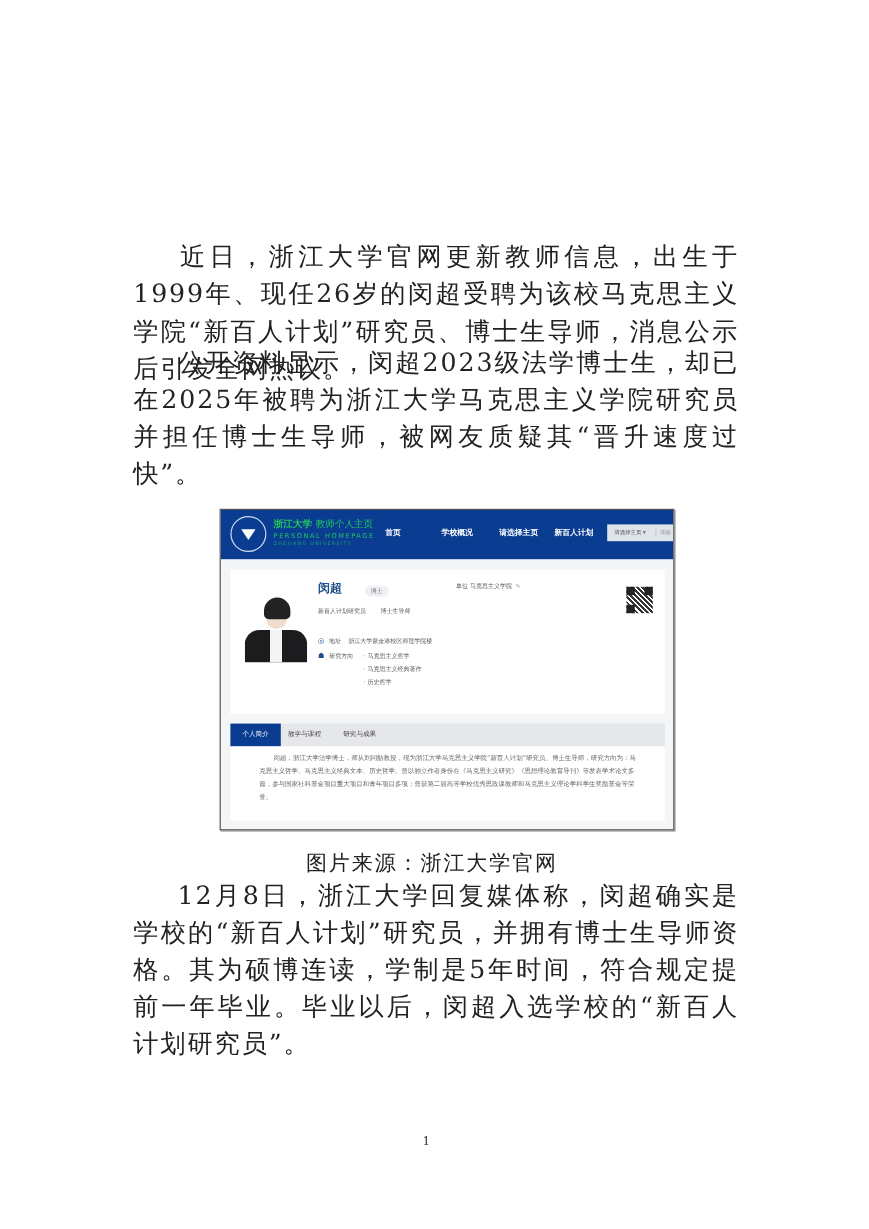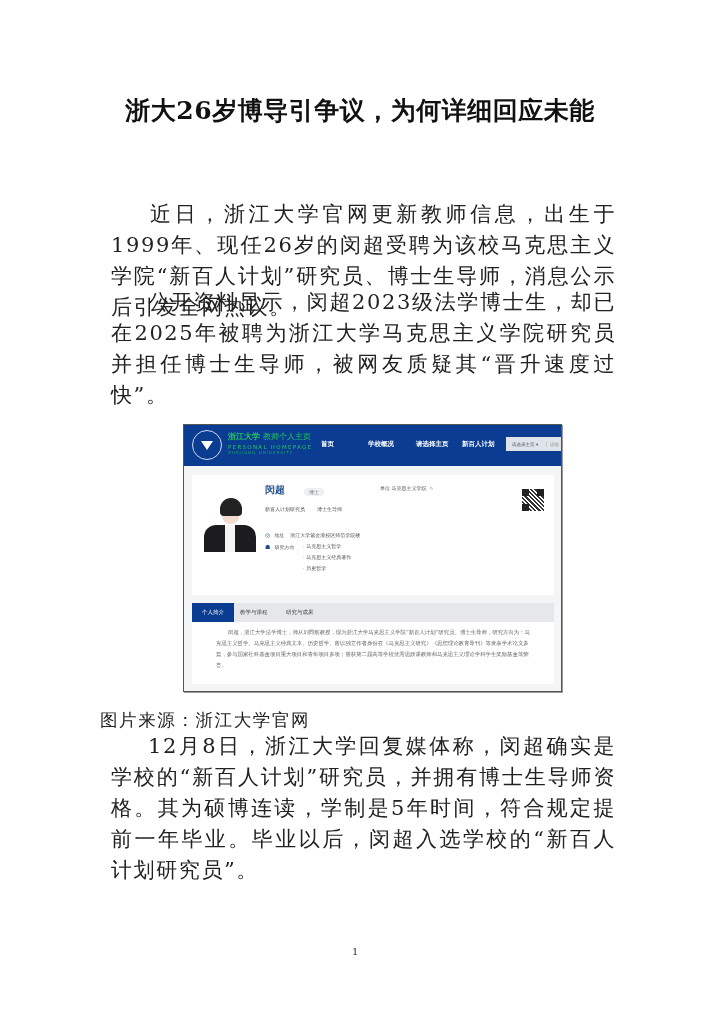--- a/index.html
+++ b/index.html
@@ -10,21 +10,21 @@
                 font-family: "DejaVu Serif", serif; font-weight: bold; font-size: 25px; line-height: 36px;
                 color: #111; letter-spacing: 0.5px; }
 
   .para { position: absolute; left: 111px; width: 505px; font-size: 21px; line-height: 31px;
           letter-spacing: 1.6px; text-align: justify; color: #222; }
   .para .indent { display: inline-block; width: 37px; }
   .p1 { top: 199px; }
   .p2 { top: 287px; }
   .p3 { top: 731px; }
 
-  .caption { position: absolute; left: 100px; width: 520px; top: 705px; text-align: left;
+  .caption { position: absolute; left: 100px; width: 520px; top: 705px; text-align: center;
              font-size: 17.5px; letter-spacing: 1.6px; color: #222; line-height: 31px; }
 
   .page-number { position: absolute; left: 352px; top: 946px; font-size: 10px; color: #333; }
 
   
   .shot { position: absolute; left: 183px; top: 424px; width: 377px; height: 266px;
           border: 1px solid #555; box-shadow: 1px 1px 0 #999; background: #f4f5f7;
           font-family: "DejaVu Sans", "Liberation Sans", sans-serif; overflow: hidden; }
   .shot-header { height: 41px; background: #0a3d91; position: relative; }
   .shot-logo { position: absolute; left: 8px; top: 5px; width: 30px; height: 30px; border-radius: 50%;
@@ -71,21 +71,20 @@
   .shot-tab { position: absolute; top: 0; height: 19px; line-height: 19px; font-size: 5.5px; color: #444; white-space: nowrap; }
   .shot-tab.active { background: #0a3d91; color: #fff; padding: 0 10px; left: 0; }
   .shot-body { position: absolute; left: 8px; top: 197px; width: 362px; height: 62px; background: #fff; }
   .shot-bio { position: absolute; left: 24px; top: 5px; width: 318px; font-family: "DejaVu Serif", serif;
               font-size: 5.4px; line-height: 11px; color: #666; text-indent: 12px; }
 </style>
 </head>
 <body>
 
 <div class="page-title">
-  <div>浙大26岁博导引争议，为何详细回应未能</div>
 </div>
 
 <div class="para p1"><span class="indent"></span><span>近日，浙江大学官网更新教师信息，出生于1999年、现任26岁的闵超受聘为该校马克思主义学院“新百人计划”研究员、博士生导师，消息公示后引发全网热议。</span></div>
 <div class="para p2"><span class="indent"></span><span>公开资料显示，闵超2023级法学博士生，却已在2025年被聘为浙江大学马克思主义学院研究员并担任博士生导师，被网友质疑其“晋升速度过快”。</span></div>
 
 <div class="shot">
   <div class="shot-header">
     <div class="shot-logo">
         <div class="tri"></div>
       </div>

